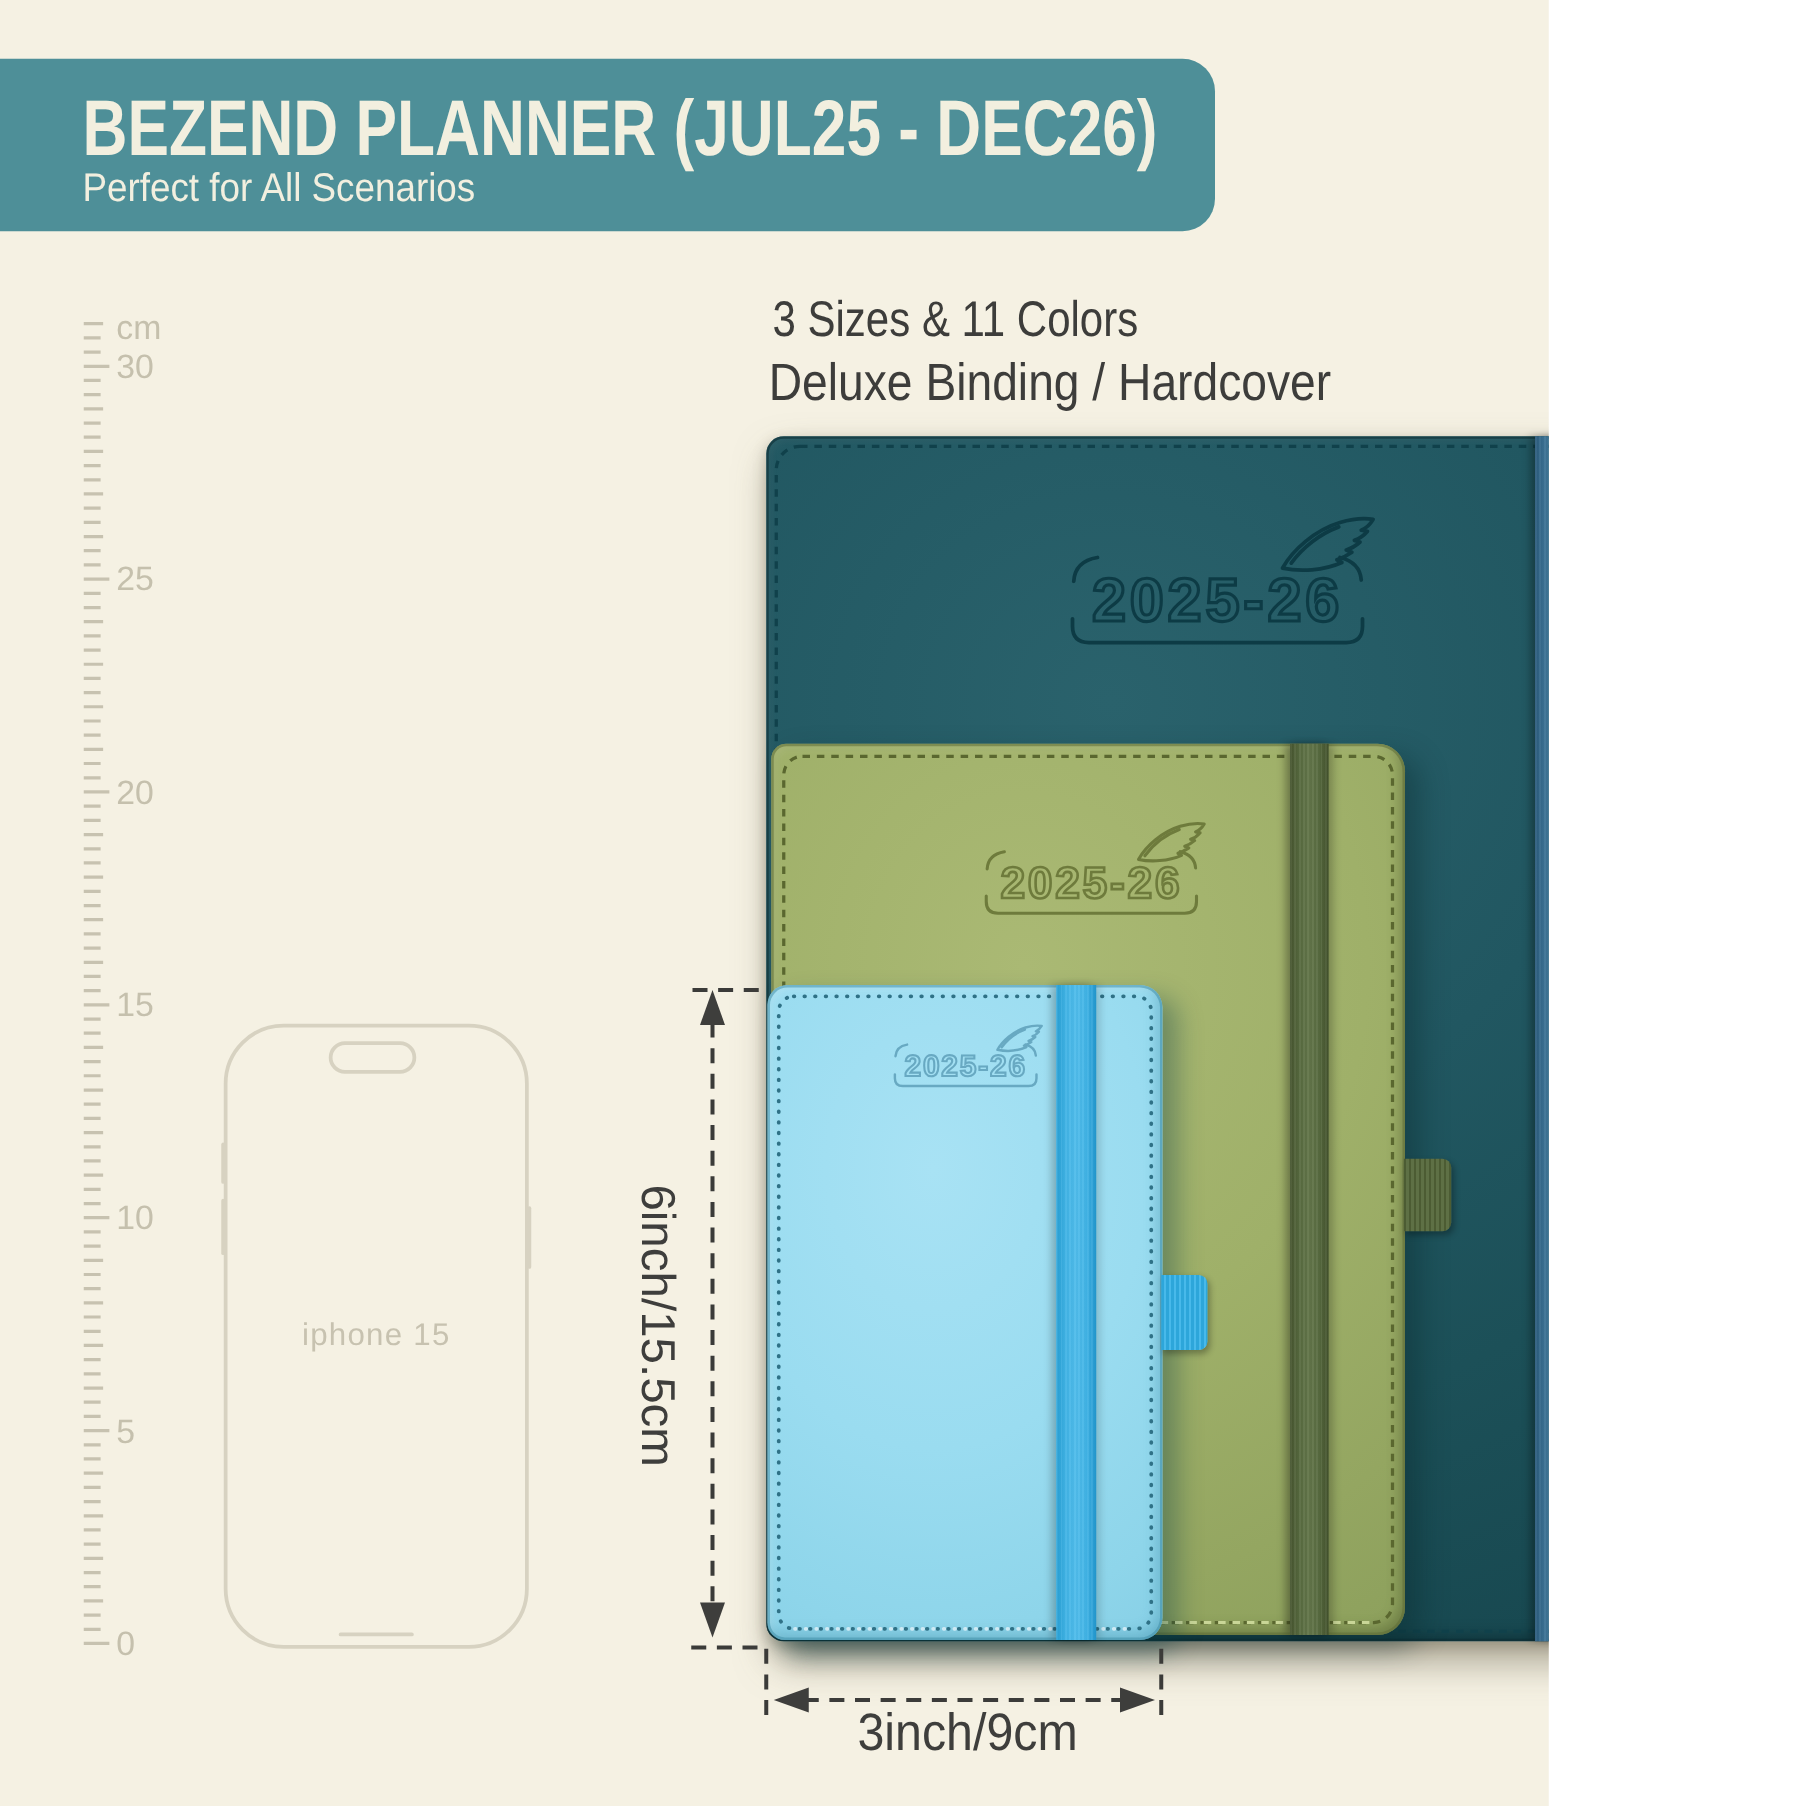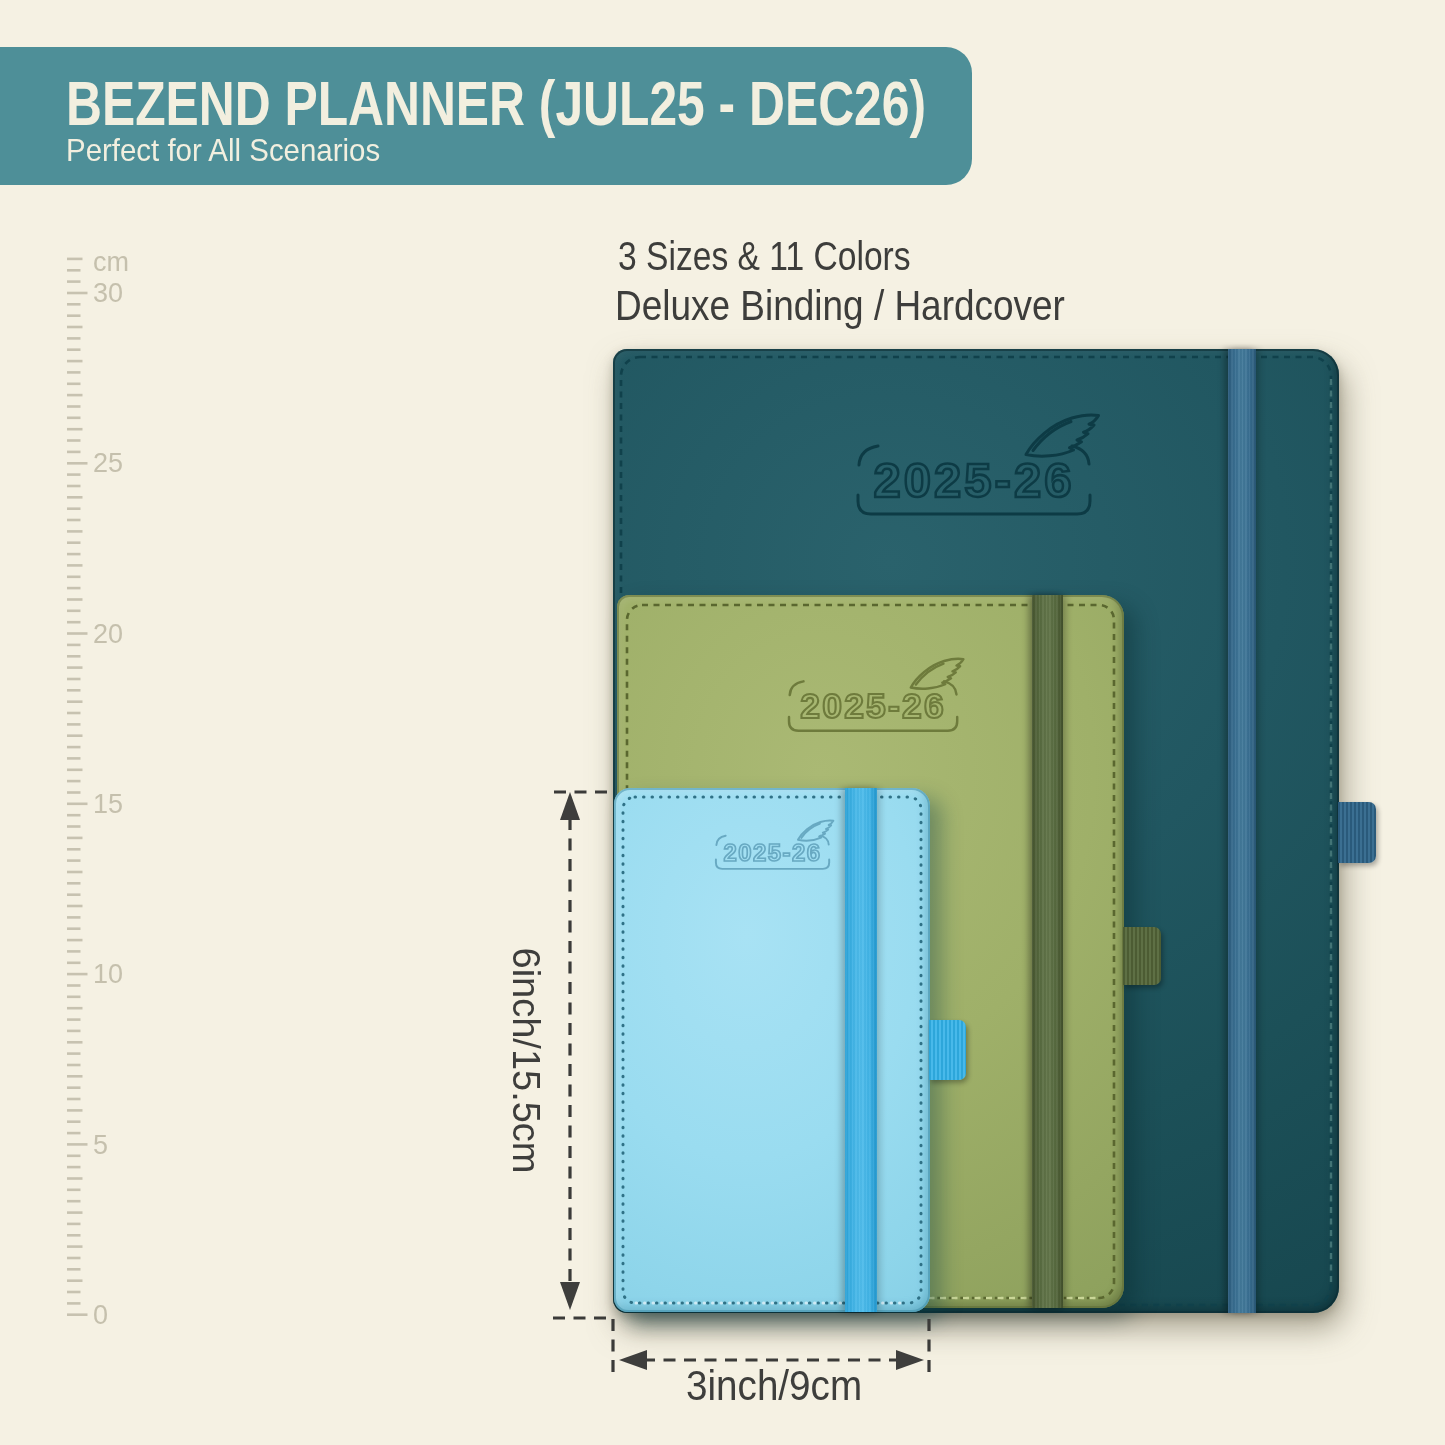--- a/index.html
+++ b/index.html
@@ -1,16 +1,16 @@
 <!DOCTYPE html>
 <html><head><meta charset="utf-8">
 <style>
 html,body{margin:0;padding:0;}
 body{width:1445px;height:1445px;overflow:hidden;font-family:"Liberation Sans", sans-serif;}
-.stage{position:relative;width:1445px;height:1445px;background:#f5f1e3;overflow:hidden;}
+.stage{position:relative;width:1239px;height:1445px;background:#f5f1e3;overflow:hidden;}
 .banner{position:absolute;left:0;top:47px;width:972px;height:138px;background:#4e8f98;border-radius:0 26px 26px 0;}
 .title{position:absolute;left:66px;top:67px;color:#f2efdf;font-weight:bold;font-size:63px;white-space:nowrap;transform:scaleX(.79);transform-origin:left top;letter-spacing:0px;}
 .subtitle{position:absolute;left:66px;top:132px;color:#f2efdf;font-size:32px;white-space:nowrap;transform:scaleX(.92);transform-origin:left top;}
 .sizes1{position:absolute;left:618px;top:234px;color:#3d3d3b;font-size:40px;white-space:nowrap;transform:scaleX(.84);transform-origin:left top;}
 .sizes2{position:absolute;left:615px;top:282px;color:#3d3d3b;font-size:42px;white-space:nowrap;transform:scaleX(.88);transform-origin:left top;}
 .ruler{position:absolute;left:60px;top:250px;}
 .phone{position:absolute;left:179px;top:819px;width:238px;height:494px;border:3px solid #d7d2c1;border-radius:48px;}
 .island{position:absolute;left:81px;top:11px;width:64px;height:20px;border:3px solid #d7d2c1;border-radius:13px;}
 .phtext{position:absolute;left:0;top:232px;width:100%;text-align:center;color:#c7c2b0;font-size:25px;letter-spacing:1px;}
 .pbtn{position:absolute;background:#d7d2c1;width:3px;border-radius:2px;}
@@ -148,20 +148,32 @@
         <text x="33" y="52">30</text>
         <text x="33" y="222">25</text>
         <text x="33" y="393">20</text>
         <text x="33" y="563">15</text>
         <text x="33" y="733">10</text>
         <text x="33" y="904">5</text>
         <text x="33" y="1074">0</text>
       </g>
 </svg>
 
+<div class="phone">
+
+<div class="island"></div>
+
+<div class="phtext">iphone 15</div>
+
+<div class="pbtn" style="left:-5px;top:92px;height:33px;"></div>
+<div class="pbtn" style="left:-5px;top:137px;height:45px;"></div>
+<div class="pbtn" style="right:-5px;top:143px;height:50px;"></div>
+
+<div class="pport"></div>
+</div>
 
 <div class="planner teal">
 
 <svg class="stitch" width="726" height="964" viewBox="0 0 726 964">
         <rect x="8" y="8" width="710" height="948" rx="19" fill="none" stroke="#10414b" stroke-width="2.6" stroke-dasharray="6 5.5" stroke-linecap="butt"></rect>
       </svg>
 <svg class="stitch" width="726" height="964" viewBox="0 0 726 964">
         <line x1="718" y1="30" x2="718" y2="934" stroke="#47797a" stroke-width="2.4" stroke-dasharray="6 5.5" opacity=".9"></line>
       </svg>
 

